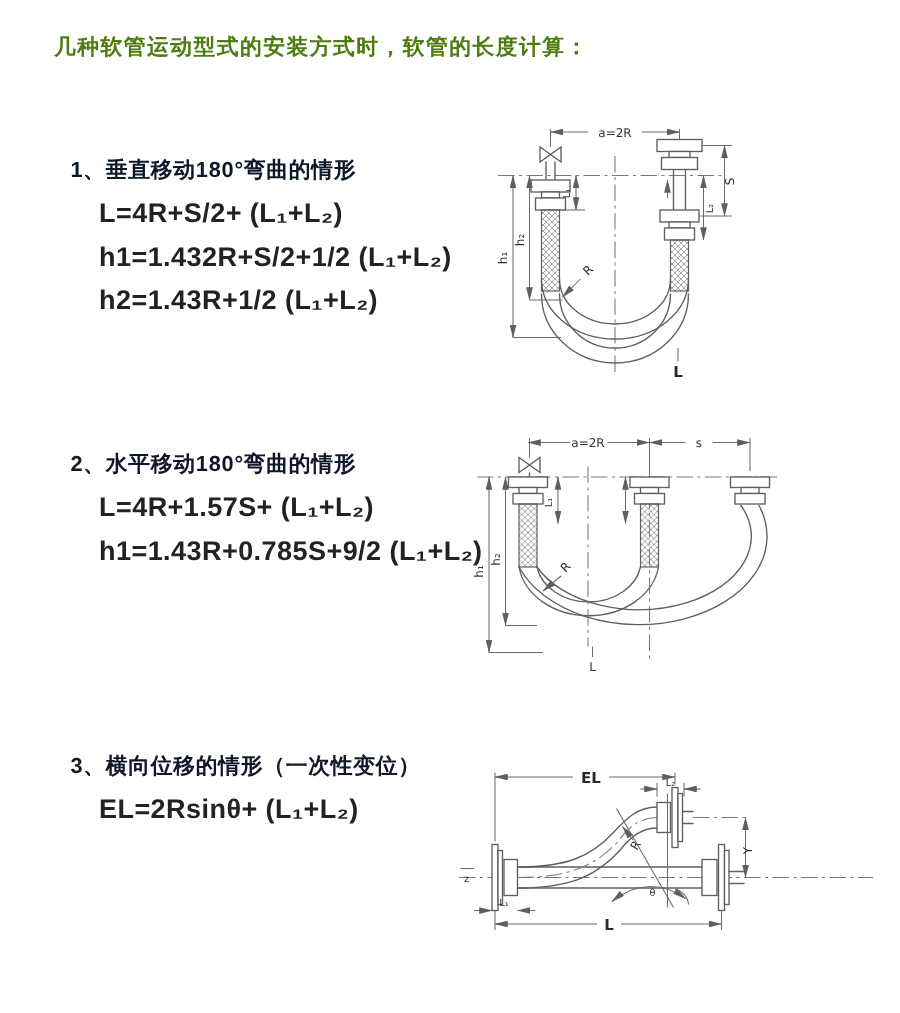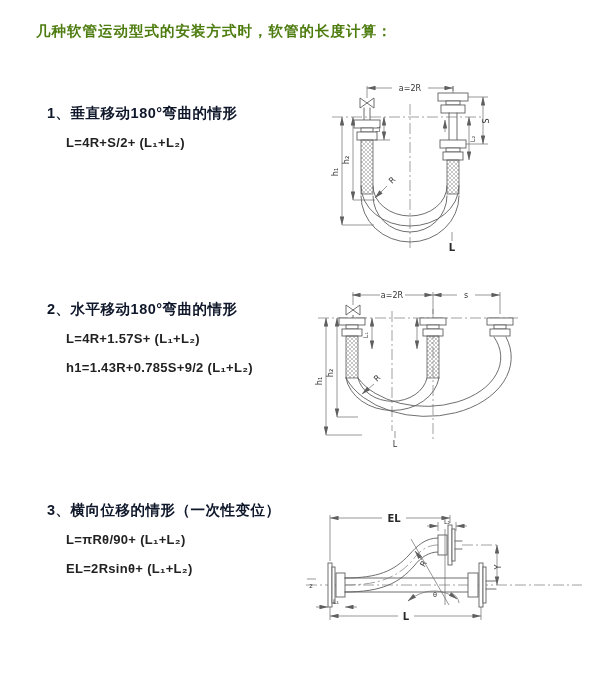--- a/index.html
+++ b/index.html
@@ -8,21 +8,21 @@
     font-family:"Liberation Sans","DejaVu Sans",sans-serif;color:#1d1d1d;
     overflow:hidden;
   }
   .page-title{
     position:absolute;left:36px;top:22px;
     font-size:14.5px;font-weight:bold;letter-spacing:1px;color:#4d7c0f;
   }
   .section{position:absolute;left:47px;}
   .section-heading{font-size:14.5px;font-weight:bold;letter-spacing:0.5px;color:#0f172a;}
   .formula{
-    margin:10px 0 0 19px;font-size:13px;font-weight:600;
+    margin:10px 0 0 19px;font-size:18px;font-weight:600;
     letter-spacing:0.3px;color:#222;line-height:19px;white-space:nowrap;
   }
   svg{position:absolute;overflow:visible;}
   .geo{stroke:#5f5f5f;stroke-width:0.9;fill:none;stroke-linecap:round;}
   .geo-thin{stroke:#6a6a6a;stroke-width:0.7;fill:none;}
   .fit{stroke:#5f5f5f;stroke-width:0.9;fill:#ffffff;}
   .braid{stroke:#5f5f5f;stroke-width:0.8;}
   .dim{stroke:#6a6a6a;stroke-width:0.7;fill:none;}
   .cl{stroke:#787878;stroke-width:0.7;fill:none;stroke-dasharray:11 3 2 3;}
   .dlabel{font-family:"DejaVu Sans",sans-serif;font-size:8px;fill:#333;}
@@ -42,31 +42,32 @@
       <path d="M0,0 L8,2 L0,4 z" fill="#5f5f5f"></path>
     </marker>
   </defs>
 </svg>
 
 <div class="page-title">几种软管运动型式的安装方式时，软管的长度计算：</div>
 
 <div class="section" style="top:104px;">
   <div class="section-heading">1、垂直移动180°弯曲的情形</div>
   <div class="formula">L=4R+S/2+ (L₁+L₂)</div>
+  <div class="formula">h1=1.432R+S/2+1/2 (L₁+L₂)</div>
+  <div class="formula">h2=1.43R+1/2 (L₁+L₂)</div>
 </div>
 
 <div class="section" style="top:300px;">
   <div class="section-heading">2、水平移动180°弯曲的情形</div>
   <div class="formula">L=4R+1.57S+ (L₁+L₂)</div>
   <div class="formula">h1=1.43R+0.785S+9/2 (L₁+L₂)</div>
 </div>
 
 <div class="section" style="top:501px;">
   <div class="section-heading">3、横向位移的情形（一次性变位）</div>
-  <div class="formula">L=πRθ/90+ (L₁+L₂)</div>
   <div class="formula">EL=2Rsinθ+ (L₁+L₂)</div>
 </div>
 
 <svg style="left:312px;top:64px;" width="282" height="192" viewBox="0 0 282 192">
 
   <line class="cl" x1="20" y1="53" x2="170" y2="53"></line>
   <line class="cl" x1="98" y1="40" x2="98" y2="186"></line>
 
   <line class="dim" x1="55" y1="34" x2="55" y2="22"></line>
   <line class="dim" x1="141" y1="27" x2="141" y2="22"></line>

